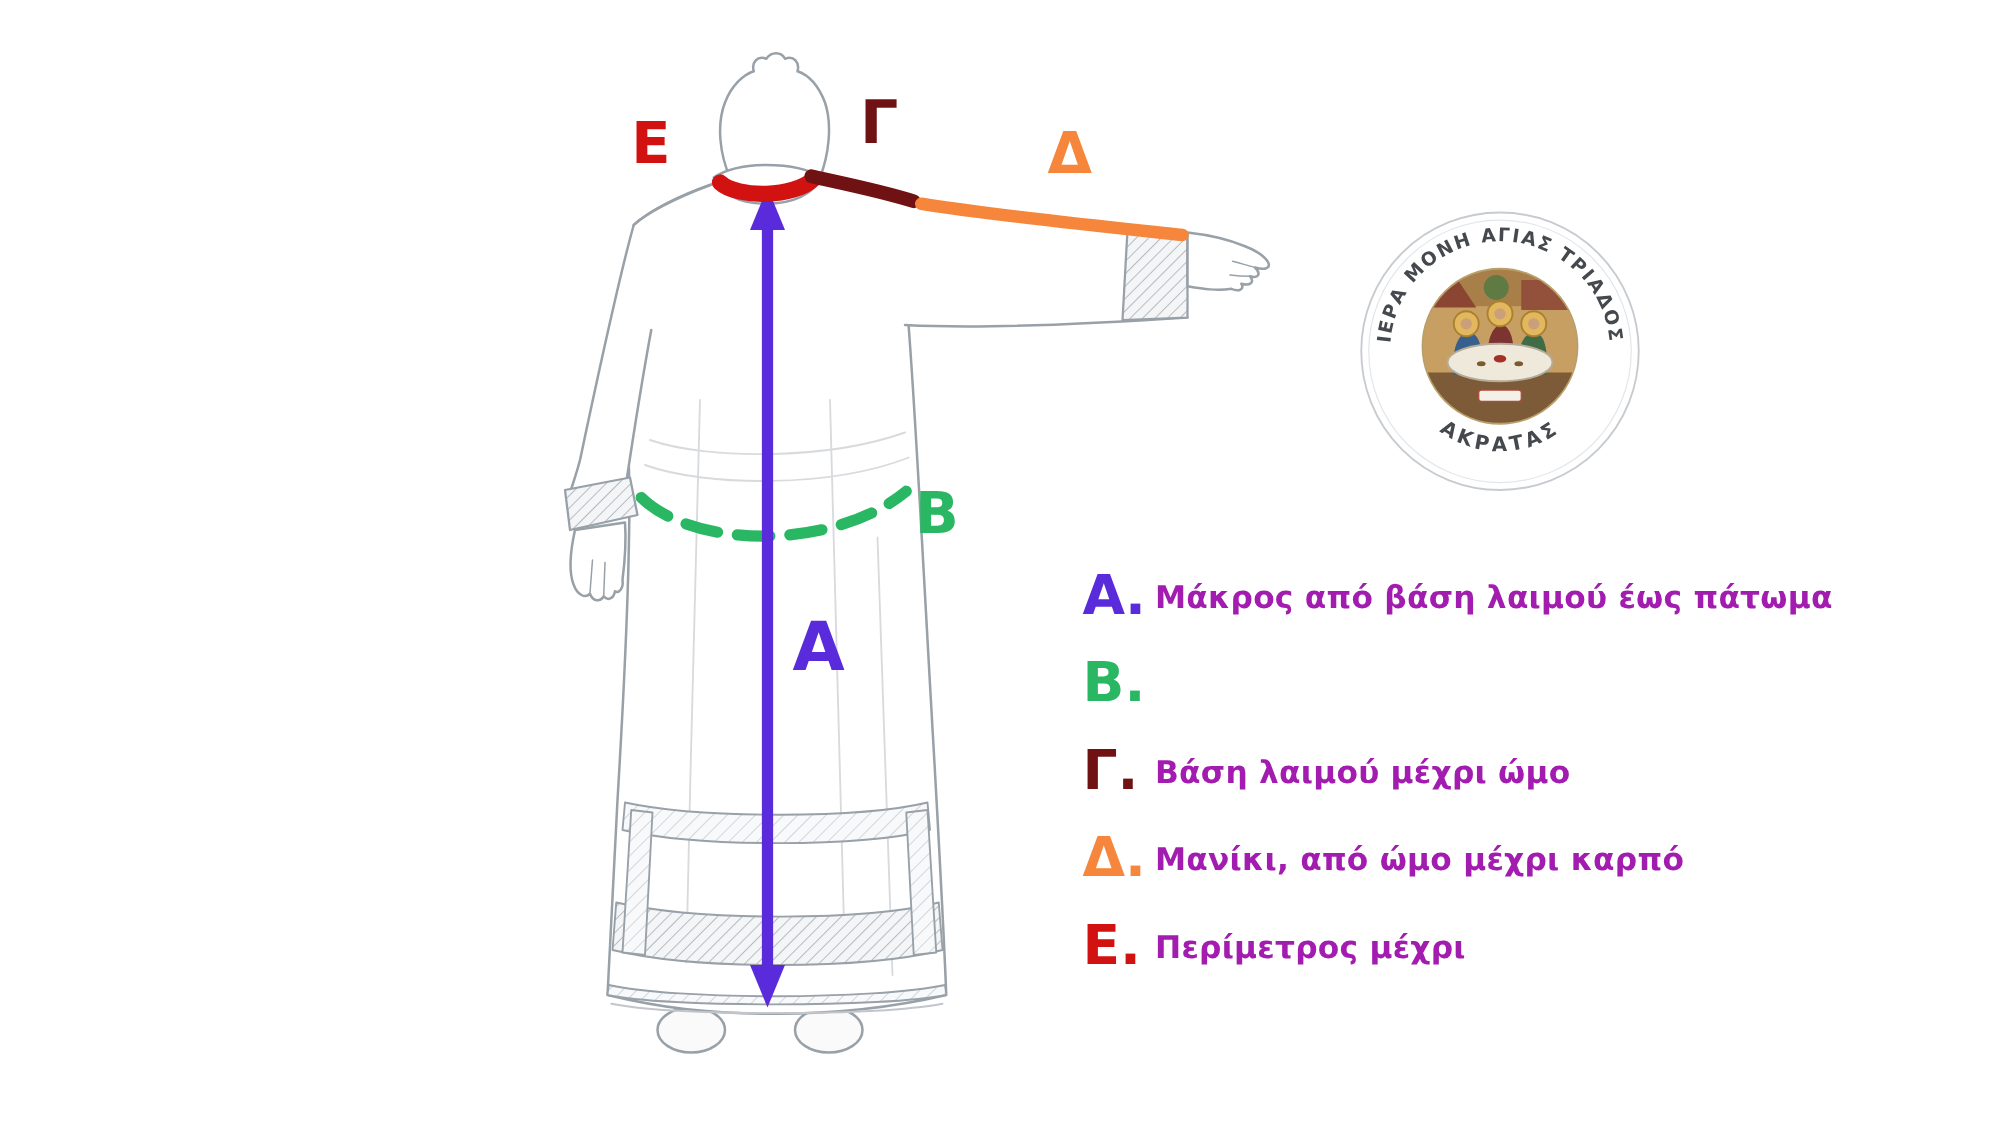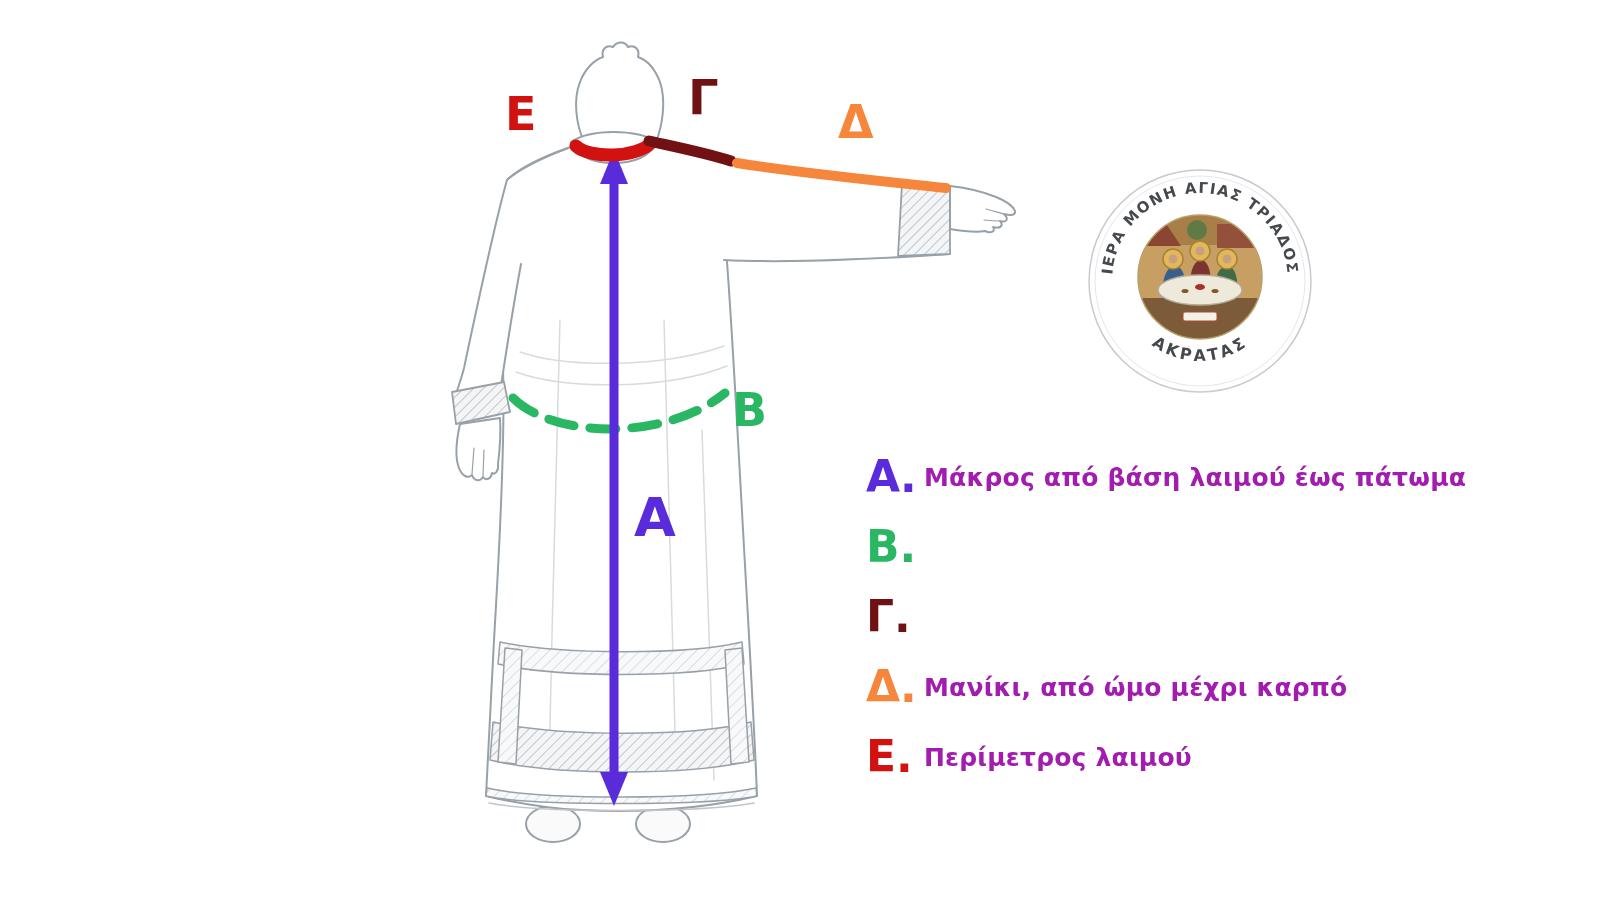--- a/index.html
+++ b/index.html
@@ -221,26 +221,27 @@
       <span class="legend-letter" style="color: rgb(90, 43, 219);">Α.</span>
       <span class="legend-text">Μάκρος από βάση λαιμού έως πάτωμα</span>
     </div>
 
     <div class="legend-row">
       <span class="legend-letter" style="color: rgb(42, 183, 99);">Β.</span>
     </div>
 
     <div class="legend-row">
       <span class="legend-letter" style="color: rgb(112, 18, 20);">Γ.</span>
+      <span class="legend-text">Βάση λαιμού μέχρι ώμο</span>
     </div>
 
     <div class="legend-row">
       <span class="legend-letter" style="color: rgb(246, 134, 59);">Δ.</span>
       <span class="legend-text">Μανίκι, από ώμο μέχρι καρπό</span>
     </div>
 
     <div class="legend-row">
       <span class="legend-letter" style="color: rgb(210, 17, 17);">Ε.</span>
-      <span class="legend-text">Περίμετρος λαιμού</span>
+      <span class="legend-text">Περίμετρος μέχρι</span>
     </div>
 
   </div>
 </div>
 
 </body></html>

